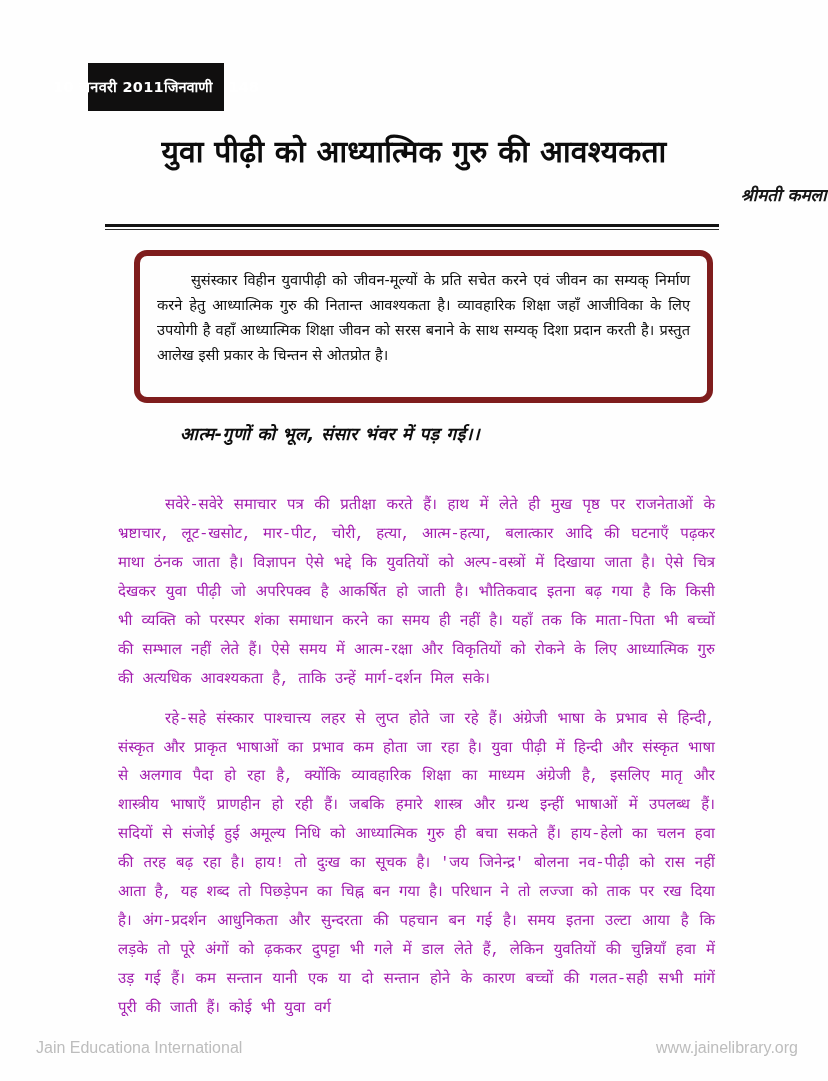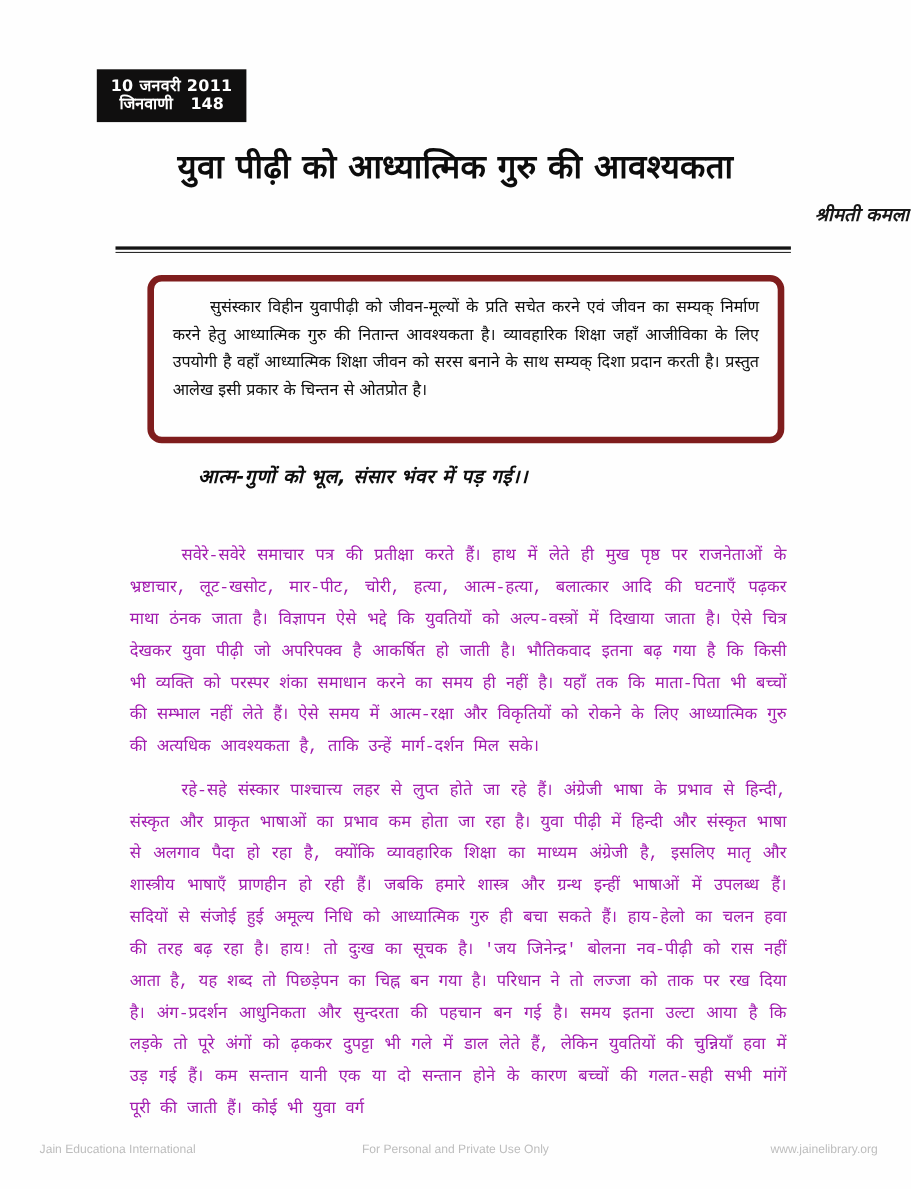--- a/index.html
+++ b/index.html
@@ -20,21 +20,21 @@
   
   .date-badge {
     position: absolute;
     left: 88px;
     top: 63px;
     width: 136px;
     height: 48px;
     background: #100f0f;
     color: #ffffff;
     display: flex;
-    flex-direction: column;
+    flex-direction: row;
     align-items: center;
     justify-content: center;
     line-height: 1.12;
   }
   .date-badge .line1 {
     font-family: "DejaVu Sans", sans-serif;
     font-size: 14.5px;
     font-weight: 700;
     letter-spacing: 0.3px;
     white-space: nowrap;
@@ -160,21 +160,21 @@
   .body-text p.para-2 { margin-top: 11px; }
 
   
   .footer {
     position: absolute;
     left: 0;
     bottom: 22px;
     width: 828px;
     height: 20px;
     font-family: "Liberation Sans", sans-serif;
-    font-size: 11px;
+    font-size: 16px;
     color: #bdbdbd;
   }
   .footer .f-left   { position: absolute; left: 36px;  top: 0; }
   .footer .f-center { position: absolute; left: 0; top: 0; width: 828px; text-align: center; }
   .footer .f-right  { position: absolute; right: 30px; top: 0; }
 </style>
 </head>
 <body>
 
 <div class="page">
@@ -203,17 +203,16 @@
     <div class="verse-line-2">आत्म-गुणों को भूल, संसार भंवर में पड़ गई।।</div>
   </div>
 
   <div class="body-text">
     <p class="para-1">सवेरे-सवेरे समाचार पत्र की प्रतीक्षा करते हैं। हाथ में लेते ही मुख पृष्ठ पर राजनेताओं के भ्रष्टाचार, लूट-खसोट, मार-पीट, चोरी, हत्या, आत्म-हत्या, बलात्कार आदि की घटनाएँ पढ़कर माथा ठंनक जाता है। विज्ञापन ऐसे भद्दे कि युवतियों को अल्प-वस्त्रों में दिखाया जाता है। ऐसे चित्र देखकर युवा पीढ़ी जो अपरिपक्व है आकर्षित हो जाती है। भौतिकवाद इतना बढ़ गया है कि किसी भी व्यक्ति को परस्पर शंका समाधान करने का समय ही नहीं है। यहाँ तक कि माता-पिता भी बच्चों की सम्भाल नहीं लेते हैं। ऐसे समय में आत्म-रक्षा और विकृतियों को रोकने के लिए आध्यात्मिक गुरु की अत्यधिक आवश्यकता है, ताकि उन्हें मार्ग-दर्शन मिल सके।</p>
     <p class="para-2">रहे-सहे संस्कार पाश्चात्त्य लहर से लुप्त होते जा रहे हैं। अंग्रेजी भाषा के प्रभाव से हिन्दी, संस्कृत और प्राकृत भाषाओं का प्रभाव कम होता जा रहा है। युवा पीढ़ी में हिन्दी और संस्कृत भाषा से अलगाव पैदा हो रहा है, क्योंकि व्यावहारिक शिक्षा का माध्यम अंग्रेजी है, इसलिए मातृ और शास्त्रीय भाषाएँ प्राणहीन हो रही हैं। जबकि हमारे शास्त्र और ग्रन्थ इन्हीं भाषाओं में उपलब्ध हैं। सदियों से संजोई हुई अमूल्य निधि को आध्यात्मिक गुरु ही बचा सकते हैं। हाय-हेलो का चलन हवा की तरह बढ़ रहा है। हाय! तो दुःख का सूचक है। 'जय जिनेन्द्र' बोलना नव-पीढ़ी को रास नहीं आता है, यह शब्द तो पिछड़ेपन का चिह्न बन गया है। परिधान ने तो लज्जा को ताक पर रख दिया है। अंग-प्रदर्शन आधुनिकता और सुन्दरता की पहचान बन गई है। समय इतना उल्टा आया है कि लड़के तो पूरे अंगों को ढ़ककर दुपट्टा भी गले में डाल लेते हैं, लेकिन युवतियों की चुन्नियाँ हवा में उड़ गई हैं। कम सन्तान यानी एक या दो सन्तान होने के कारण बच्चों की गलत-सही सभी मांगें पूरी की जाती हैं। कोई भी युवा वर्ग</p>
   </div>
 
   <div class="footer">
     <span class="f-left">Jain Educationa International</span>
-    <span class="f-center">For Personal and Private Use Only</span>
     <span class="f-right">www.jainelibrary.org</span>
   </div>
 
 </div>
 
 </body></html>

